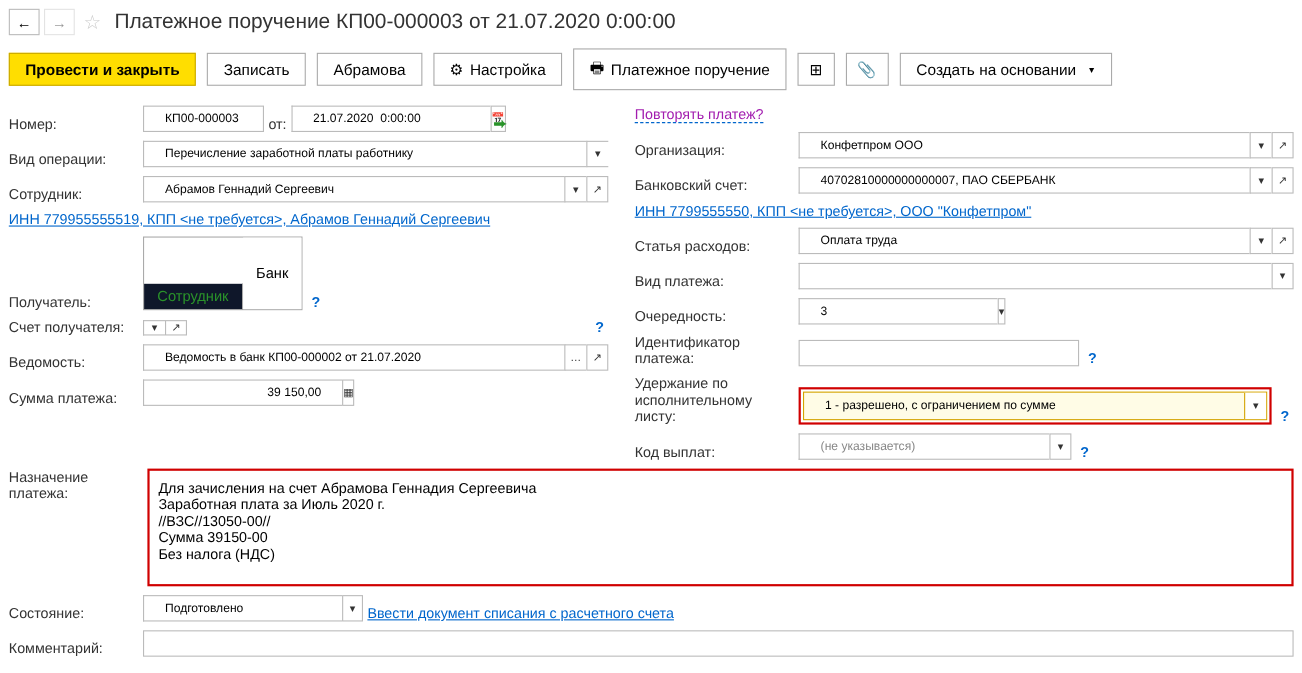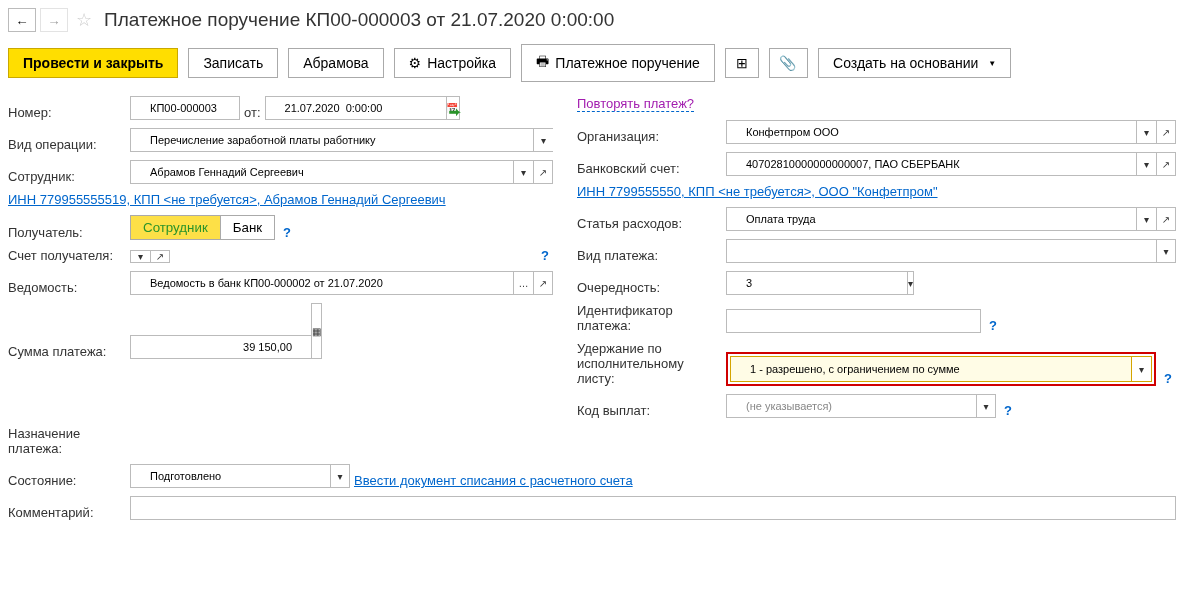--- a/index.html
+++ b/index.html
@@ -131,23 +131,24 @@
       display: flex;
       border: 1px solid #aaa;
     }
     .toggle-btn {
       padding: 4px 12px;
       background: #fff;
       cursor: pointer;
       border: none;
     }
     .toggle-btn.active {
-      background: #fde047;
+      background: #0f172a;
       color: #2a932a;
       border-right: 1px solid #aaa;
+      margin-top: 42px;
     }
     .textarea {
       width: 100%;
       border: 1px solid #bbb;
       padding: 6px;
       font-size: 13px;
       font-family: inherit;
       resize: none;
       height: 102px;
     }
@@ -264,21 +265,21 @@
       <div class="input-group" style="flex:1">
         <input class="input" value="Ведомость в банк КП00-000002 от 21.07.2020" style="">
         <span class="drop-btn">…</span>
         <span class="open-btn">↗</span>
       </div>
     </div>
 
     <div class="form-row">
       <span class="label">Сумма платежа:</span>
       <div class="input-group" style="width:165px">
-        <input class="input" style="text-align: right; margin-top: 32px;" value="39 150,00">
+        <input class="input" style="text-align: right;" value="39 150,00">
         <span class="open-btn">▦</span>
       </div>
     </div>
   </div>
 
   <div class="col-right">
     <div class="form-row">
       <span class="link-dashed">Повторять платеж?</span>
     </div>
 
@@ -341,36 +342,43 @@
         <div class="input-group highlight-yellow">
           <input class="input" style="background: transparent; border: none; flex: 1 1 0%;" value="1 - разрешено, с ограничением по сумме">
           <span class="open-btn" style="border:none;border-left:1px solid #d4a400">▾</span>
         </div>
       </div>
       <span class="help-icon">?</span>
     </div>
 
     <div class="form-row">
       <span class="label-right">Код выплат:</span>
-      <div class="input-group" style="width:270px">
+      <div class="input-group" style="width:248px">
         <input class="input" style="color: rgb(136, 136, 136);" value="(не указывается)">
         <span class="open-btn">▾</span>
       </div>
       <span class="help-icon">?</span>
     </div>
   </div>
 </div>
 
 <div class="full-width-row">
   <span class="label-narrow">Назначение платежа:</span>
+  <div class="highlight-container highlight-red">
+    <textarea class="textarea" style="border: none; height: 96px;">Для зачисления на счет Абрамова Геннадия Сергеевича
+Заработная плата за Июль 2020 г.
+//ВЗС//13050-00//
+Сумма 39150-00
+Без налога (НДС)</textarea>
+  </div>
 </div>
 
 <div class="form-row">
   <span class="label">Состояние:</span>
-  <div class="input-group" style="width:220px">
+  <div class="input-group" style="width:200px">
     <input class="input" value="Подготовлено" style="">
     <span class="open-btn">▾</span>
   </div>
   <span class="link">Ввести документ списания с расчетного счета</span>
 </div>
 
 <div class="form-row">
   <span class="label">Комментарий:</span>
   <input class="input" style="flex: 1 1 0%;" value="">
 </div>

